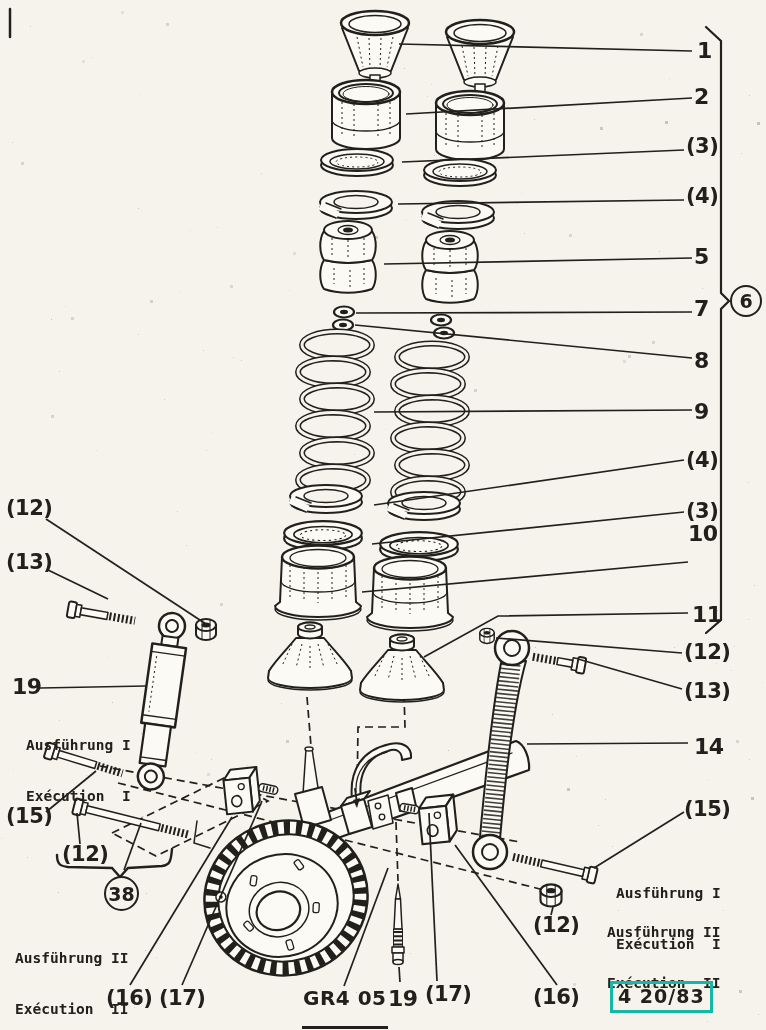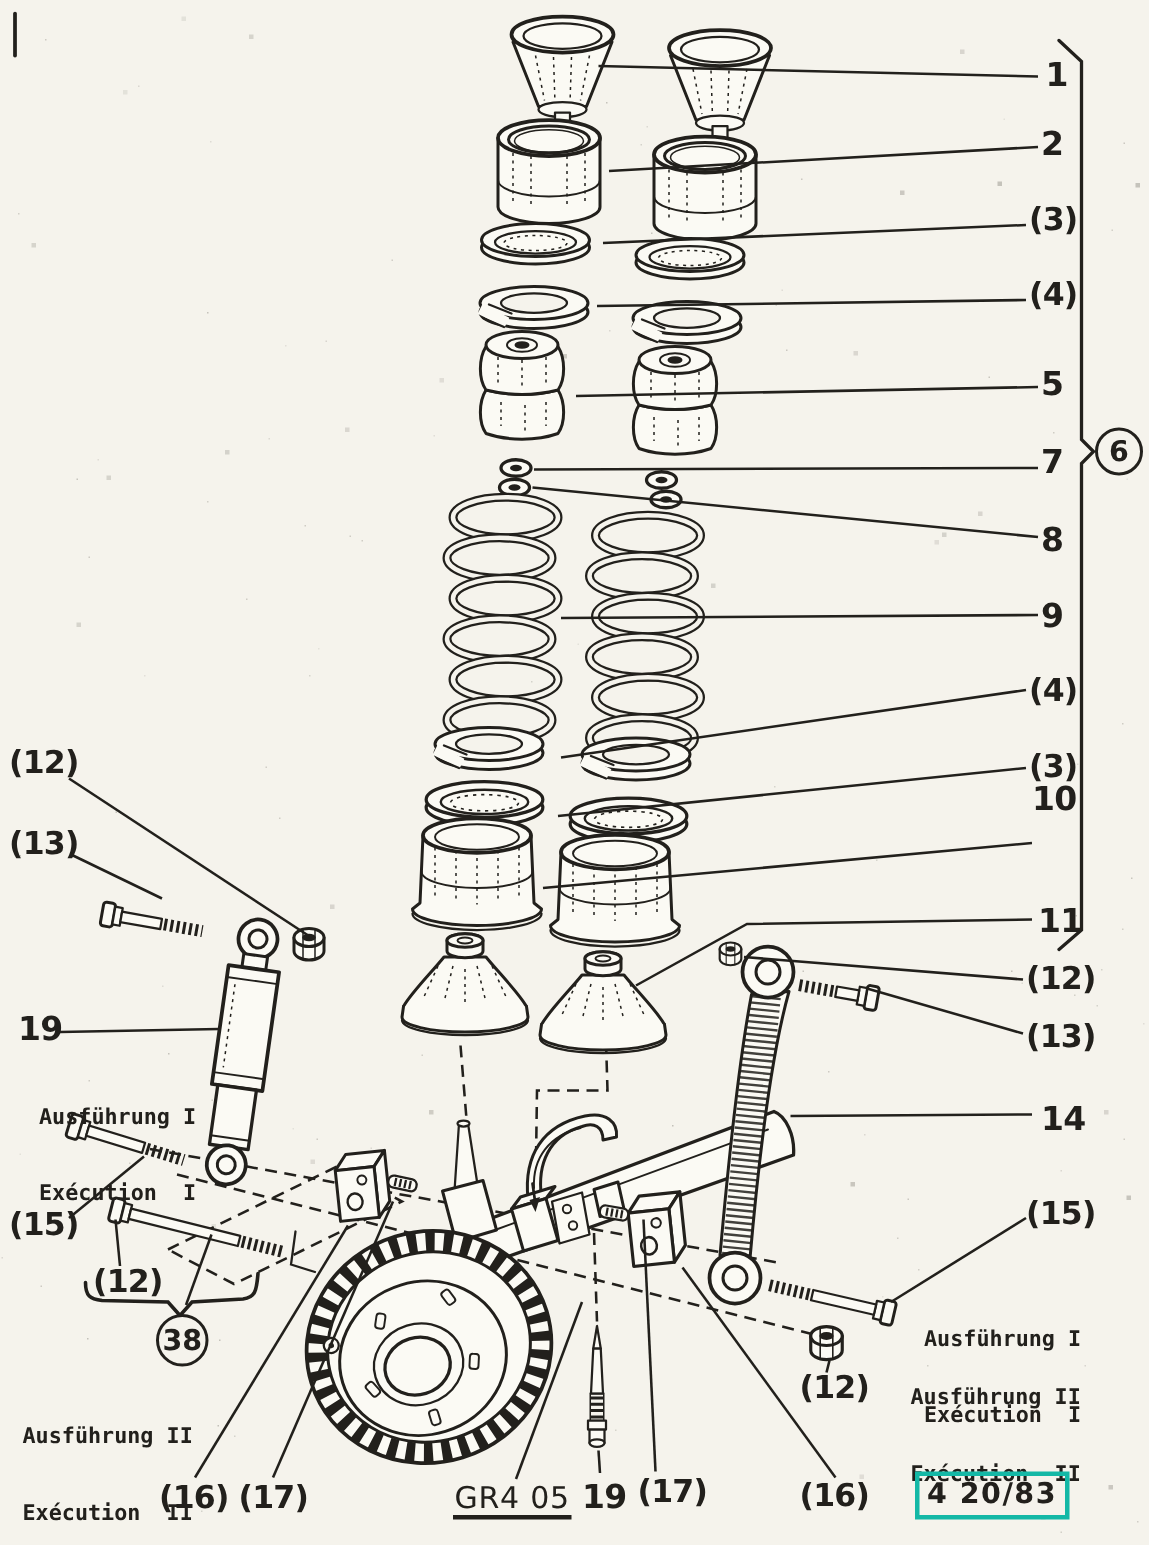--- a/index.html
+++ b/index.html
@@ -20,22 +20,22 @@
   .num{position:absolute;font-weight:bold;font-size:22px;line-height:1;letter-spacing:-0.5px;}
   .paren{font-size:21px;}
   .mono{position:absolute;font-family:"DejaVu Sans Mono",monospace;font-weight:bold;
         font-size:14.5px;line-height:17px;white-space:pre;}
   .circle-badge{position:absolute;border:2.5px solid #22201c;border-radius:50%;
         display:flex;align-items:center;justify-content:center;font-weight:bold;background:#f5f3ec;}
   #badge6{left:730px;top:285px;width:28px;height:28px;font-size:19px;}
   #badge22{left:104px;top:876px;width:31px;height:31px;font-size:19px;}
   .code-box{position:absolute;left:610px;top:981px;border:3px solid #14b8a6;
         font-size:19px;font-weight:bold;padding:2px 5px 3px;letter-spacing:1px;line-height:1.1;}
-  .part-code{position:absolute;left:302px;top:988px;font-size:20px;font-weight:normal;
-        border-bottom:3px solid #22201c;padding:0 1px 2px;letter-spacing:0.5px;line-height:1;}
+  .part-code{position:absolute;left:302px;top:988px;font-size:20px;font-weight:bold;
+        border-bottom:3px solid #22201c;padding:0 1px 18px;letter-spacing:0.5px;line-height:1;}
 </style>
 </head>
 <body>
 
 <div class="stage">
   <div class="speck" id="speckles" style="box-shadow: rgba(55, 50, 40, 0.09) 83px 61px 0px 1px, rgba(55, 50, 40, 0.18) 741px 153px 0px 0px, rgba(55, 50, 40, 0.17) 451px 815px 0px 0px, rgba(55, 50, 40, 0.19) 177px 511px 0px 0px, rgba(55, 50, 40, 0.18) 12px 142px 0px 0px, rgba(55, 50, 40, 0.11) 521px 193px 0px 0px, rgba(55, 50, 40, 0.16) 167px 24px 0px 1px, rgba(55, 50, 40, 0.25) 758px 123px 0px 1px, rgba(55, 50, 40, 0.21) 717px 610px 0px 0px, rgba(55, 50, 40, 0.2) 749px 759px 0px 0px, rgba(55, 50, 40, 0.1) 488px 220px 0px 0px, rgba(55, 50, 40, 0.21) 59px 371px 0px 0px, rgba(55, 50, 40, 0.12) 140px 94px 0px 0px, rgba(55, 50, 40, 0.26) 356px 992px 0px 0px, rgba(55, 50, 40, 0.23) 568px 789px 0px 1px, rgba(55, 50, 40, 0.17) 731px 670px 0px 0px, rgba(55, 50, 40, 0.15) 737px 741px 0px 1px, rgba(55, 50, 40, 0.17) 156px 957px 0px 0px, rgba(55, 50, 40, 0.11) 624px 361px 0px 1px, rgba(55, 50, 40, 0.16) 206px 450px 0px 0px, rgba(55, 50, 40, 0.24) 77px 541px 0px 0px, rgba(55, 50, 40, 0.2) 748px 482px 0px 0px, rgba(55, 50, 40, 0.25) 674px 647px 0px 0px, rgba(55, 50, 40, 0.11) 289px 290px 0px 0px, rgba(55, 50, 40, 0.25) 666px 122px 0px 1px, rgba(55, 50, 40, 0.23) 754px 585px 0px 0px, rgba(55, 50, 40, 0.16) 517px 203px 0px 0px, rgba(55, 50, 40, 0.24) 13px 570px 0px 0px, rgba(55, 50, 40, 0.17) 398px 920px 0px 0px, rgba(55, 50, 40, 0.14) 366px 107px 0px 0px, rgba(55, 50, 40, 0.2) 186px 545px 0px 0px, rgba(55, 50, 40, 0.14) 247px 765px 0px 0px, rgba(55, 50, 40, 0.18) 86px 775px 0px 0px, rgba(55, 50, 40, 0.14) 1px 838px 0px 0px, rgba(55, 50, 40, 0.17) 734px 646px 0px 0px, rgba(55, 50, 40, 0.2) 287px 741px 0px 1px, rgba(55, 50, 40, 0.19) 612px 846px 0px 0px, rgba(55, 50, 40, 0.21) 380px 78px 0px 0px, rgba(55, 50, 40, 0.23) 659px 251px 0px 0px, rgba(55, 50, 40, 0.24) 752px 798px 0px 1px, rgba(55, 50, 40, 0.16) 516px 524px 0px 0px, rgba(55, 50, 40, 0.21) 27px 857px 0px 0px, rgba(55, 50, 40, 0.25) 146px 893px 0px 0px, rgba(55, 50, 40, 0.12) 108px 657px 0px 0px, rgba(55, 50, 40, 0.13) 718px 509px 0px 0px, rgba(55, 50, 40, 0.14) 92px 57px 0px 0px, rgba(55, 50, 40, 0.16) 584px 573px 0px 0px, rgba(55, 50, 40, 0.22) 740px 991px 0px 1px, rgba(55, 50, 40, 0.08) 711px 998px 0px 0px, rgba(55, 50, 40, 0.17) 151px 301px 0px 1px, rgba(55, 50, 40, 0.09) 435px 512px 0px 0px, rgba(55, 50, 40, 0.16) 72px 318px 0px 1px, rgba(55, 50, 40, 0.16) 410px 953px 0px 0px, rgba(55, 50, 40, 0.22) 605px 799px 0px 0px, rgba(55, 50, 40, 0.15) 420px 450px 0px 1px, rgba(55, 50, 40, 0.12) 400px 615px 0px 0px, rgba(55, 50, 40, 0.14) 707px 780px 0px 0px, rgba(55, 50, 40, 0.19) 758px 1014px 0px 0px, rgba(55, 50, 40, 0.08) 652px 986px 0px 1px, rgba(55, 50, 40, 0.14) 695px 1011px 0px 1px, rgba(55, 50, 40, 0.18) 707px 1021px 0px 0px, rgba(55, 50, 40, 0.22) 524px 233px 0px 0px, rgba(55, 50, 40, 0.09) 385px 429px 0px 0px, rgba(55, 50, 40, 0.16) 22px 163px 0px 1px, rgba(55, 50, 40, 0.11) 294px 253px 0px 1px, rgba(55, 50, 40, 0.09) 669px 79px 0px 0px, rgba(55, 50, 40, 0.24) 535px 647px 0px 0px, rgba(55, 50, 40, 0.2) 141px 733px 0px 0px, rgba(55, 50, 40, 0.14) 406px 220px 0px 0px, rgba(55, 50, 40, 0.25) 404px 68px 0px 0px, rgba(55, 50, 40, 0.1) 301px 500px 0px 0px, rgba(55, 50, 40, 0.21) 30px 26px 0px 0px, rgba(55, 50, 40, 0.25) 499px 339px 0px 0px, rgba(55, 50, 40, 0.12) 208px 774px 0px 1px, rgba(55, 50, 40, 0.15) 224px 852px 0px 0px, rgba(55, 50, 40, 0.22) 601px 128px 0px 1px, rgba(55, 50, 40, 0.15) 723px 910px 0px 0px, rgba(55, 50, 40, 0.12) 681px 655px 0px 0px, rgba(55, 50, 40, 0.16) 52px 416px 0px 1px, rgba(55, 50, 40, 0.21) 211px 759px 0px 0px, rgba(55, 50, 40, 0.17) 354px 454px 0px 0px, rgba(55, 50, 40, 0.15) 653px 342px 0px 1px, rgba(55, 50, 40, 0.18) 281px 703px 0px 0px, rgba(55, 50, 40, 0.2) 203px 350px 0px 0px, rgba(55, 50, 40, 0.18) 716px 663px 0px 0px, rgba(55, 50, 40, 0.16) 364px 147px 0px 1px, rgba(55, 50, 40, 0.09) 122px 12px 0px 1px, rgba(55, 50, 40, 0.2) 702px 288px 0px 0px, rgba(55, 50, 40, 0.2) 233px 357px 0px 0px, rgba(55, 50, 40, 0.23) 318px 884px 0px 0px, rgba(55, 50, 40, 0.1) 588px 864px 0px 0px, rgba(55, 50, 40, 0.2) 241px 360px 0px 0px, rgba(55, 50, 40, 0.17) 427px 96px 0px 0px, rgba(55, 50, 40, 0.25) 317px 544px 0px 0px, rgba(55, 50, 40, 0.17) 134px 1007px 0px 0px, rgba(55, 50, 40, 0.09) 195px 752px 0px 0px, rgba(55, 50, 40, 0.2) 700px 455px 0px 0px, rgba(55, 50, 40, 0.13) 431px 84px 0px 0px, rgba(55, 50, 40, 0.23) 353px 47px 0px 0px, rgba(55, 50, 40, 0.18) 618px 910px 0px 0px, rgba(55, 50, 40, 0.12) 325px 500px 0px 1px, rgba(55, 50, 40, 0.11) 574px 984px 0px 1px, rgba(55, 50, 40, 0.11) 65px 306px 0px 0px, rgba(55, 50, 40, 0.1) 355px 84px 0px 0px, rgba(55, 50, 40, 0.1) 96px 450px 0px 0px, rgba(55, 50, 40, 0.21) 376px 237px 0px 1px, rgba(55, 50, 40, 0.09) 13px 769px 0px 0px, rgba(55, 50, 40, 0.14) 576px 756px 0px 0px, rgba(55, 50, 40, 0.13) 179px 292px 0px 0px, rgba(55, 50, 40, 0.22) 534px 119px 0px 0px, rgba(55, 50, 40, 0.14) 454px 146px 0px 1px, rgba(55, 50, 40, 0.18) 138px 334px 0px 0px, rgba(55, 50, 40, 0.2) 164px 399px 0px 0px, rgba(55, 50, 40, 0.18) 748px 619px 0px 0px, rgba(55, 50, 40, 0.2) 59px 720px 0px 0px, rgba(55, 50, 40, 0.26) 58px 892px 0px 0px, rgba(55, 50, 40, 0.25) 138px 208px 0px 0px, rgba(55, 50, 40, 0.2) 598px 825px 0px 0px, rgba(55, 50, 40, 0.11) 278px 857px 0px 0px, rgba(55, 50, 40, 0.24) 434px 155px 0px 0px, rgba(55, 50, 40, 0.19) 261px 173px 0px 0px, rgba(55, 50, 40, 0.14) 231px 286px 0px 1px, rgba(55, 50, 40, 0.11) 762px 682px 0px 0px, rgba(55, 50, 40, 0.09) 212px 432px 0px 0px, rgba(55, 50, 40, 0.15) 221px 604px 0px 1px, rgba(55, 50, 40, 0.26) 448px 750px 0px 0px, rgba(55, 50, 40, 0.25) 112px 702px 0px 0px, rgba(55, 50, 40, 0.1) 190px 230px 0px 0px, rgba(55, 50, 40, 0.13) 425px 844px 0px 0px, rgba(55, 50, 40, 0.26) 145px 950px 0px 0px, rgba(55, 50, 40, 0.14) 570px 235px 0px 1px, rgba(55, 50, 40, 0.09) 751px 319px 0px 0px, rgba(55, 50, 40, 0.21) 552px 714px 0px 0px, rgba(55, 50, 40, 0.15) 217px 227px 0px 0px, rgba(55, 50, 40, 0.15) 641px 34px 0px 1px, rgba(55, 50, 40, 0.24) 51px 319px 0px 0px, rgba(55, 50, 40, 0.09) 142px 817px 0px 1px, rgba(55, 50, 40, 0.22) 749px 95px 0px 0px, rgba(55, 50, 40, 0.17) 475px 390px 0px 1px, rgba(55, 50, 40, 0.17) 629px 356px 0px 1px;"></div>
 
   <svg class="art" width="766" height="1030" viewBox="0 0 766 1030">
     <defs>
 

